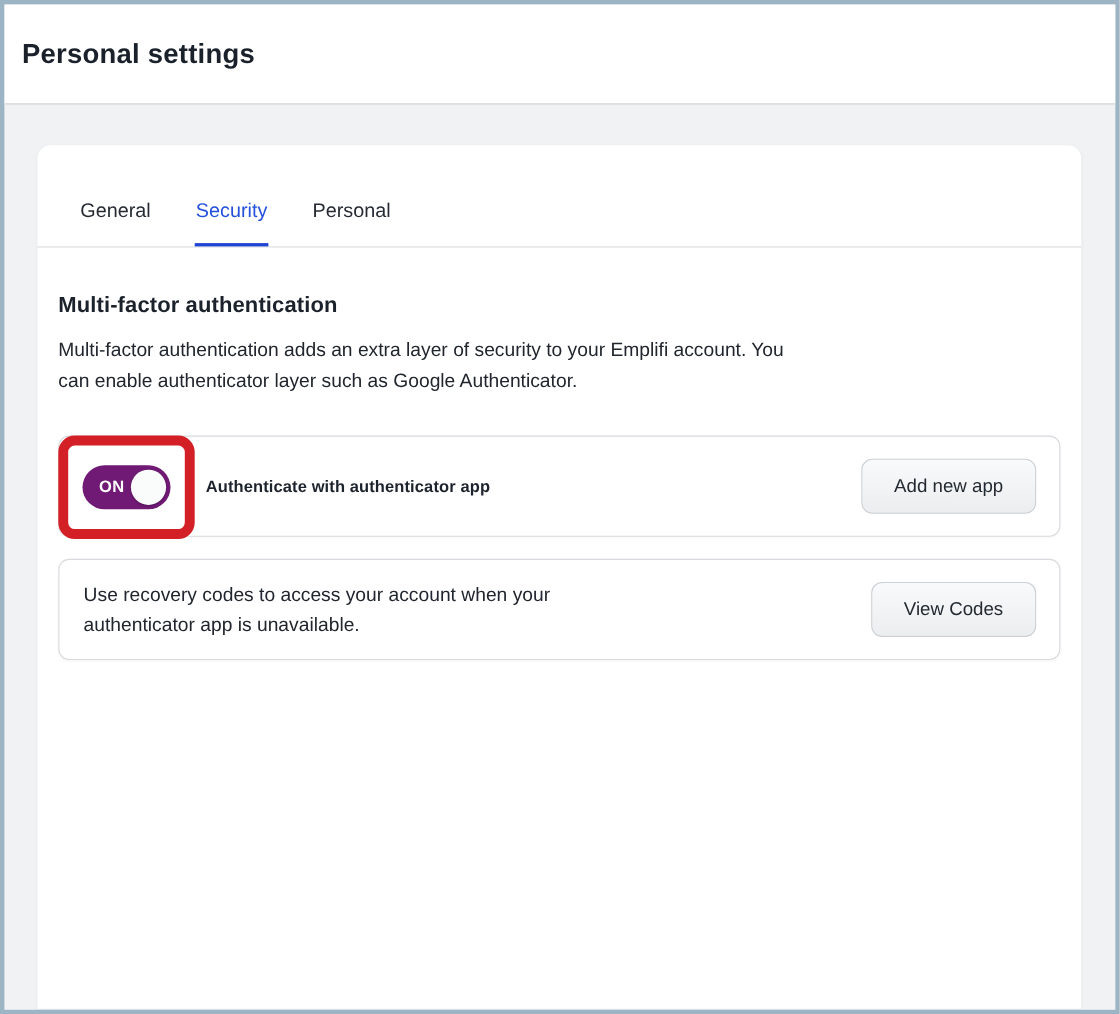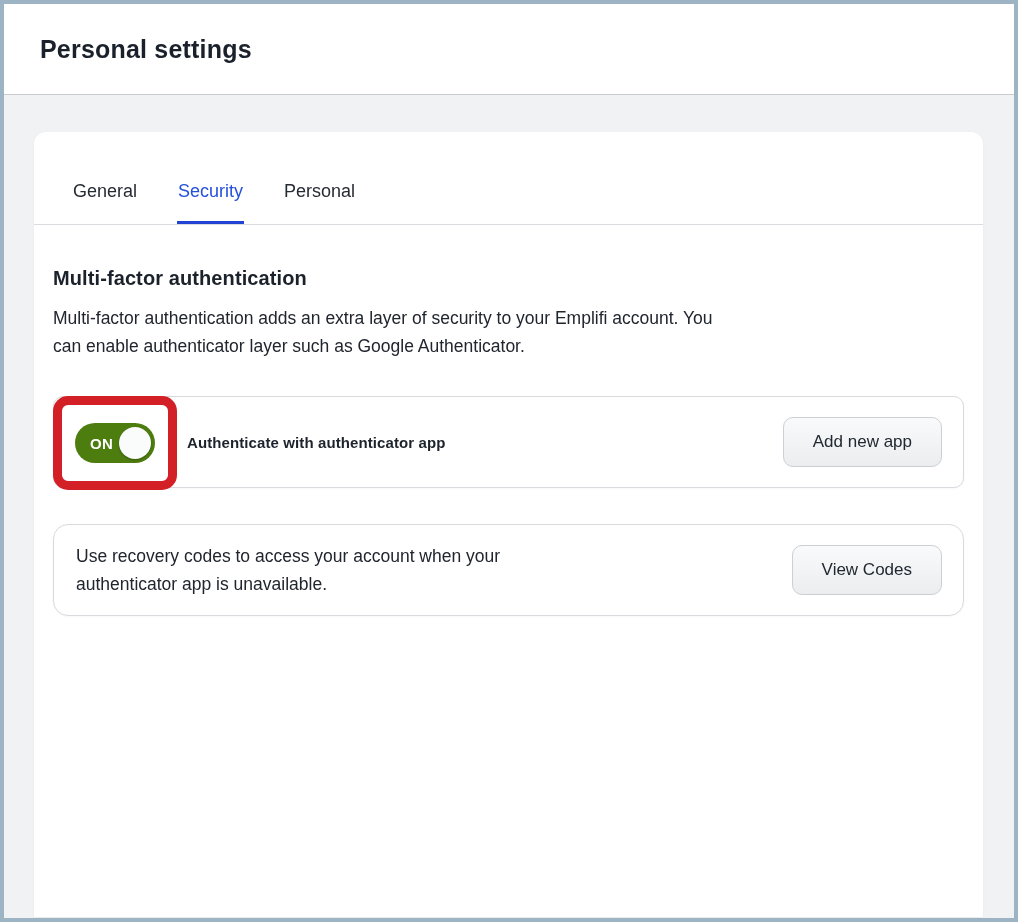--- a/index.html
+++ b/index.html
@@ -15,21 +15,21 @@
     background: #f1f2f4;
     overflow: hidden;
     position: relative;
   }
   .header {
     background: #ffffff;
     height: 91px;
     border-bottom: 1px solid #c9cbce;
     display: flex;
     align-items: center;
-    padding: 0 36px;
+    padding: 0 16px;
   }
   .title {
     margin: 0;
     font-size: 25px;
     font-weight: 700;
     color: #1a212b;
     letter-spacing: 0.2px;
   }
   .card {
     margin: 37px 0 0 30px;
@@ -75,40 +75,40 @@
     position: relative;
     display: flex;
     align-items: center;
     height: 92px;
     border: 1px solid #d8dade;
     border-radius: 10px;
     background: #ffffff;
     box-shadow: 0 1px 2px rgba(20,30,40,0.03);
     margin-top: 36px;
   }
-  .row.row2 { margin-top: 36px; border-radius: 15px; }
+  .row.row2 { margin-top: 20px; }
   .red-box {
     position: absolute;
     left: -1px;
     top: -1px;
     width: 124px;
     height: 94px;
     border: 9px solid #d32027;
     border-radius: 15px;
     display: flex;
     align-items: center;
     justify-content: center;
     z-index: 2;
   }
   .toggle {
     position: relative;
     width: 80px;
     height: 40px;
     border-radius: 20px;
-    background: #4d7c0f;
+    background: #701a75;
     cursor: pointer;
     flex: none;
   }
   .toggle-on {
     position: absolute;
     left: 15px;
     top: 50%;
     transform: translateY(-50%);
     color: #ffffff;
     font-size: 15px;

